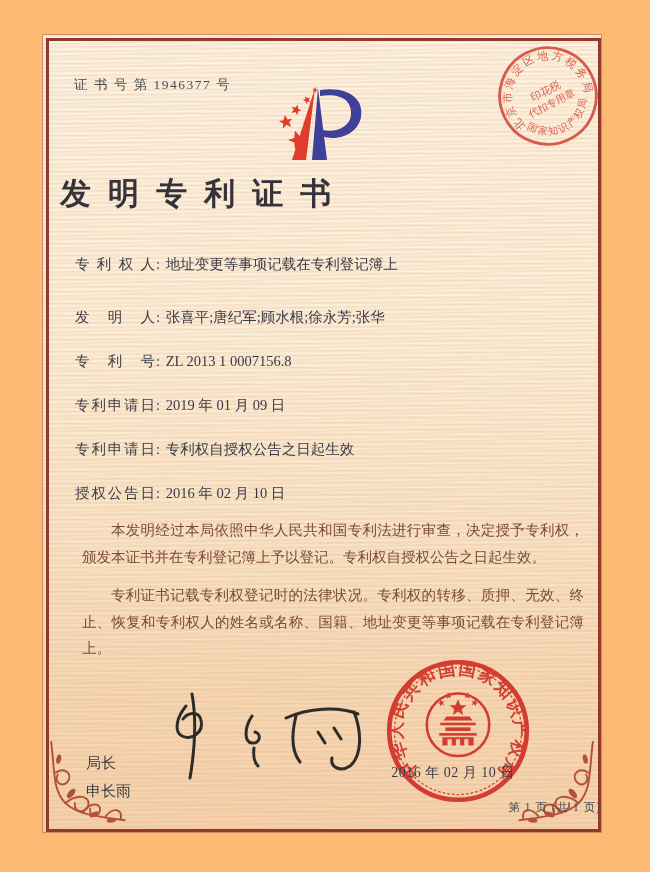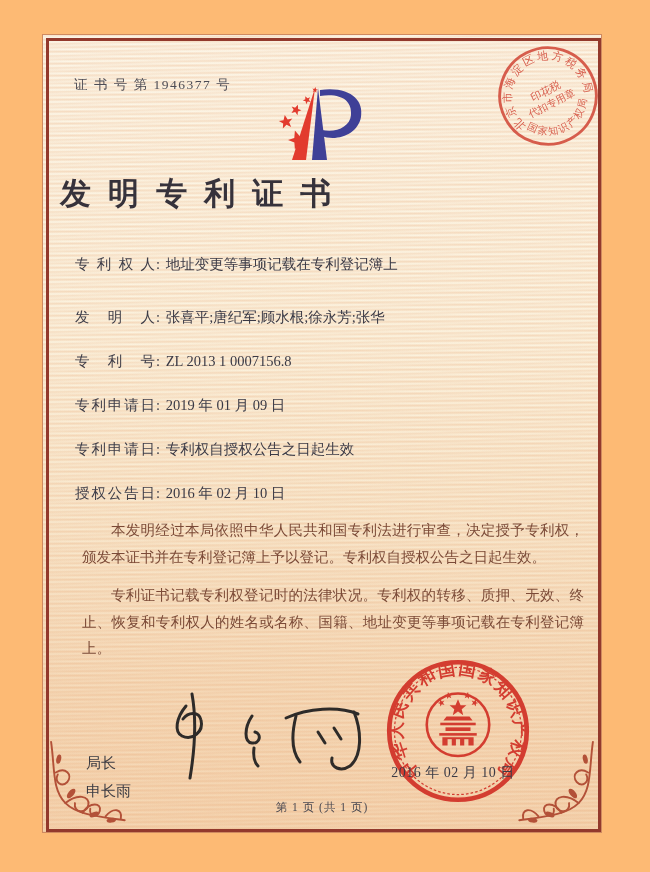--- a/index.html
+++ b/index.html
@@ -56,21 +56,21 @@
   .signature{position:absolute;left:150px;top:686px;width:220px;height:100px;}
   .seal{position:absolute;left:383px;top:656px;width:150px;height:150px;opacity:.94;}
   .grant-date{
     position:absolute;left:383px;top:764px;width:140px;text-align:center;
     font-size:14px;color:#3c3b46;letter-spacing:0.5px;
   }
   .flourish{position:absolute;width:96px;height:86px;}
   .flourish.left{left:48px;top:740px;}
   .flourish.right{left:500px;top:740px;transform:scaleX(-1);}
   .footer{
-    position:absolute;left:43px;top:800px;width:558px;text-align:center;
+    position:absolute;left:43px;top:800px;width:558px;text-align:right;
     font-size:11.5px;color:#4a4952;letter-spacing:1px;
   }
 </style>
 </head>
 <body>
 
 <div class="page">
 
   <div class="paper-bg"></div>
   <div class="frame-outer"></div>

